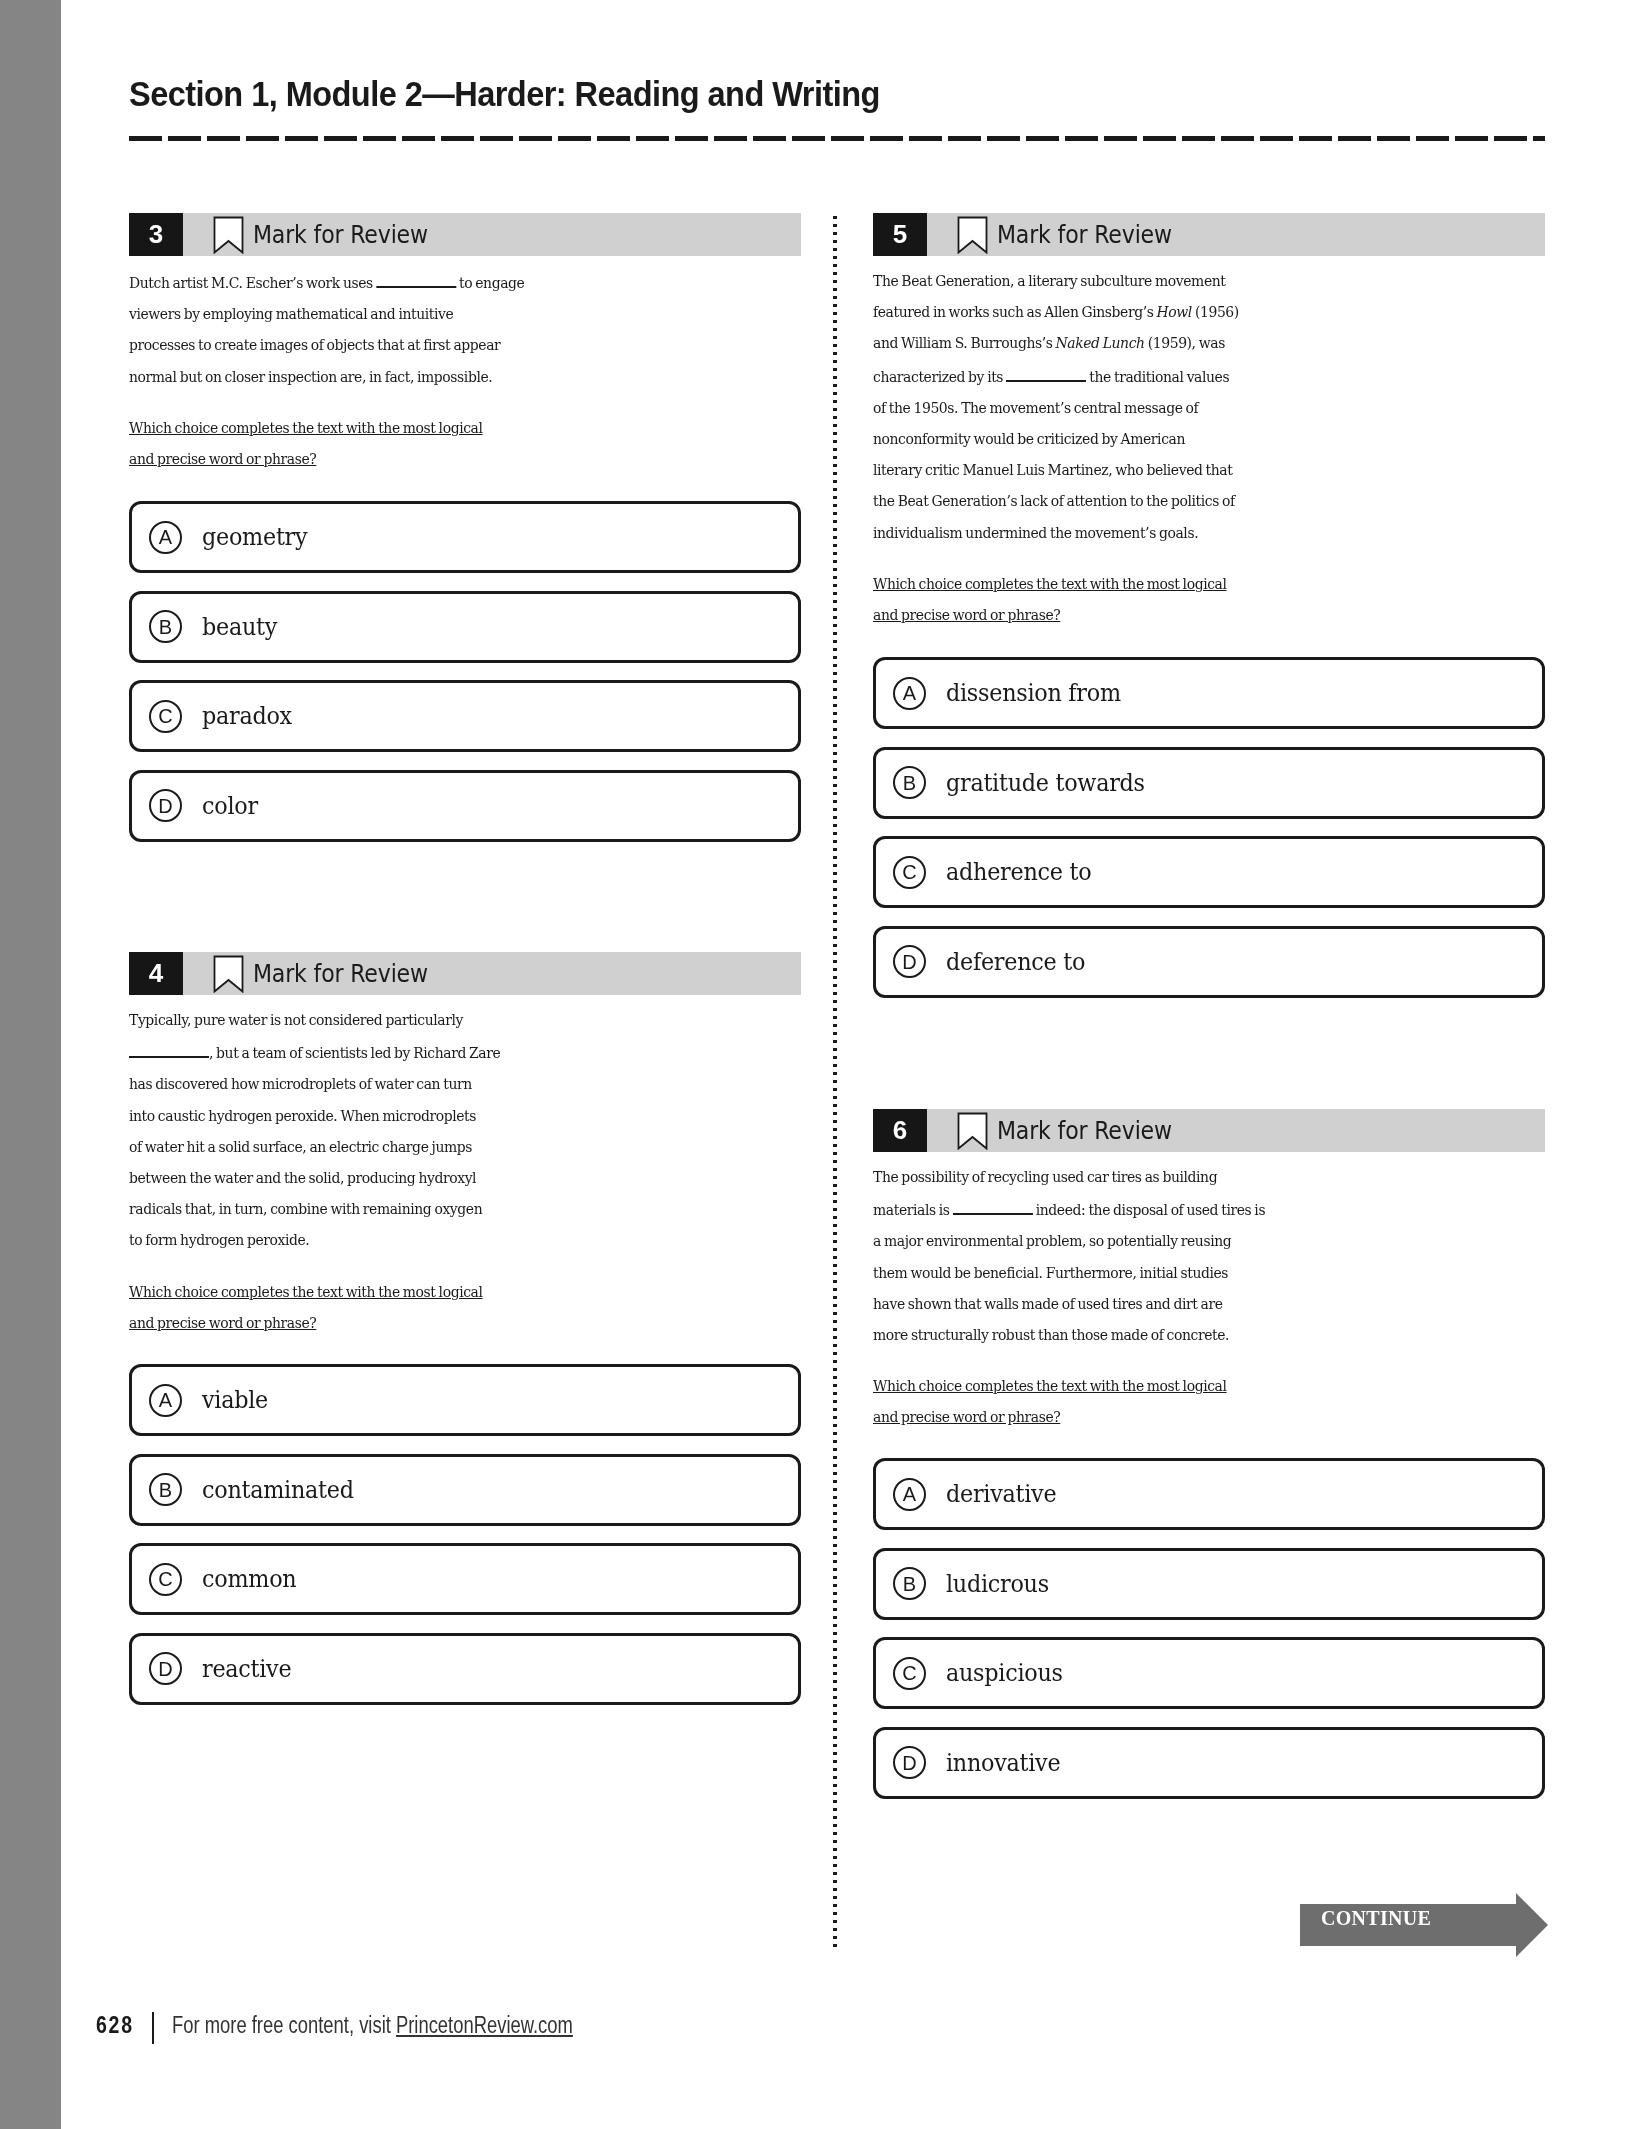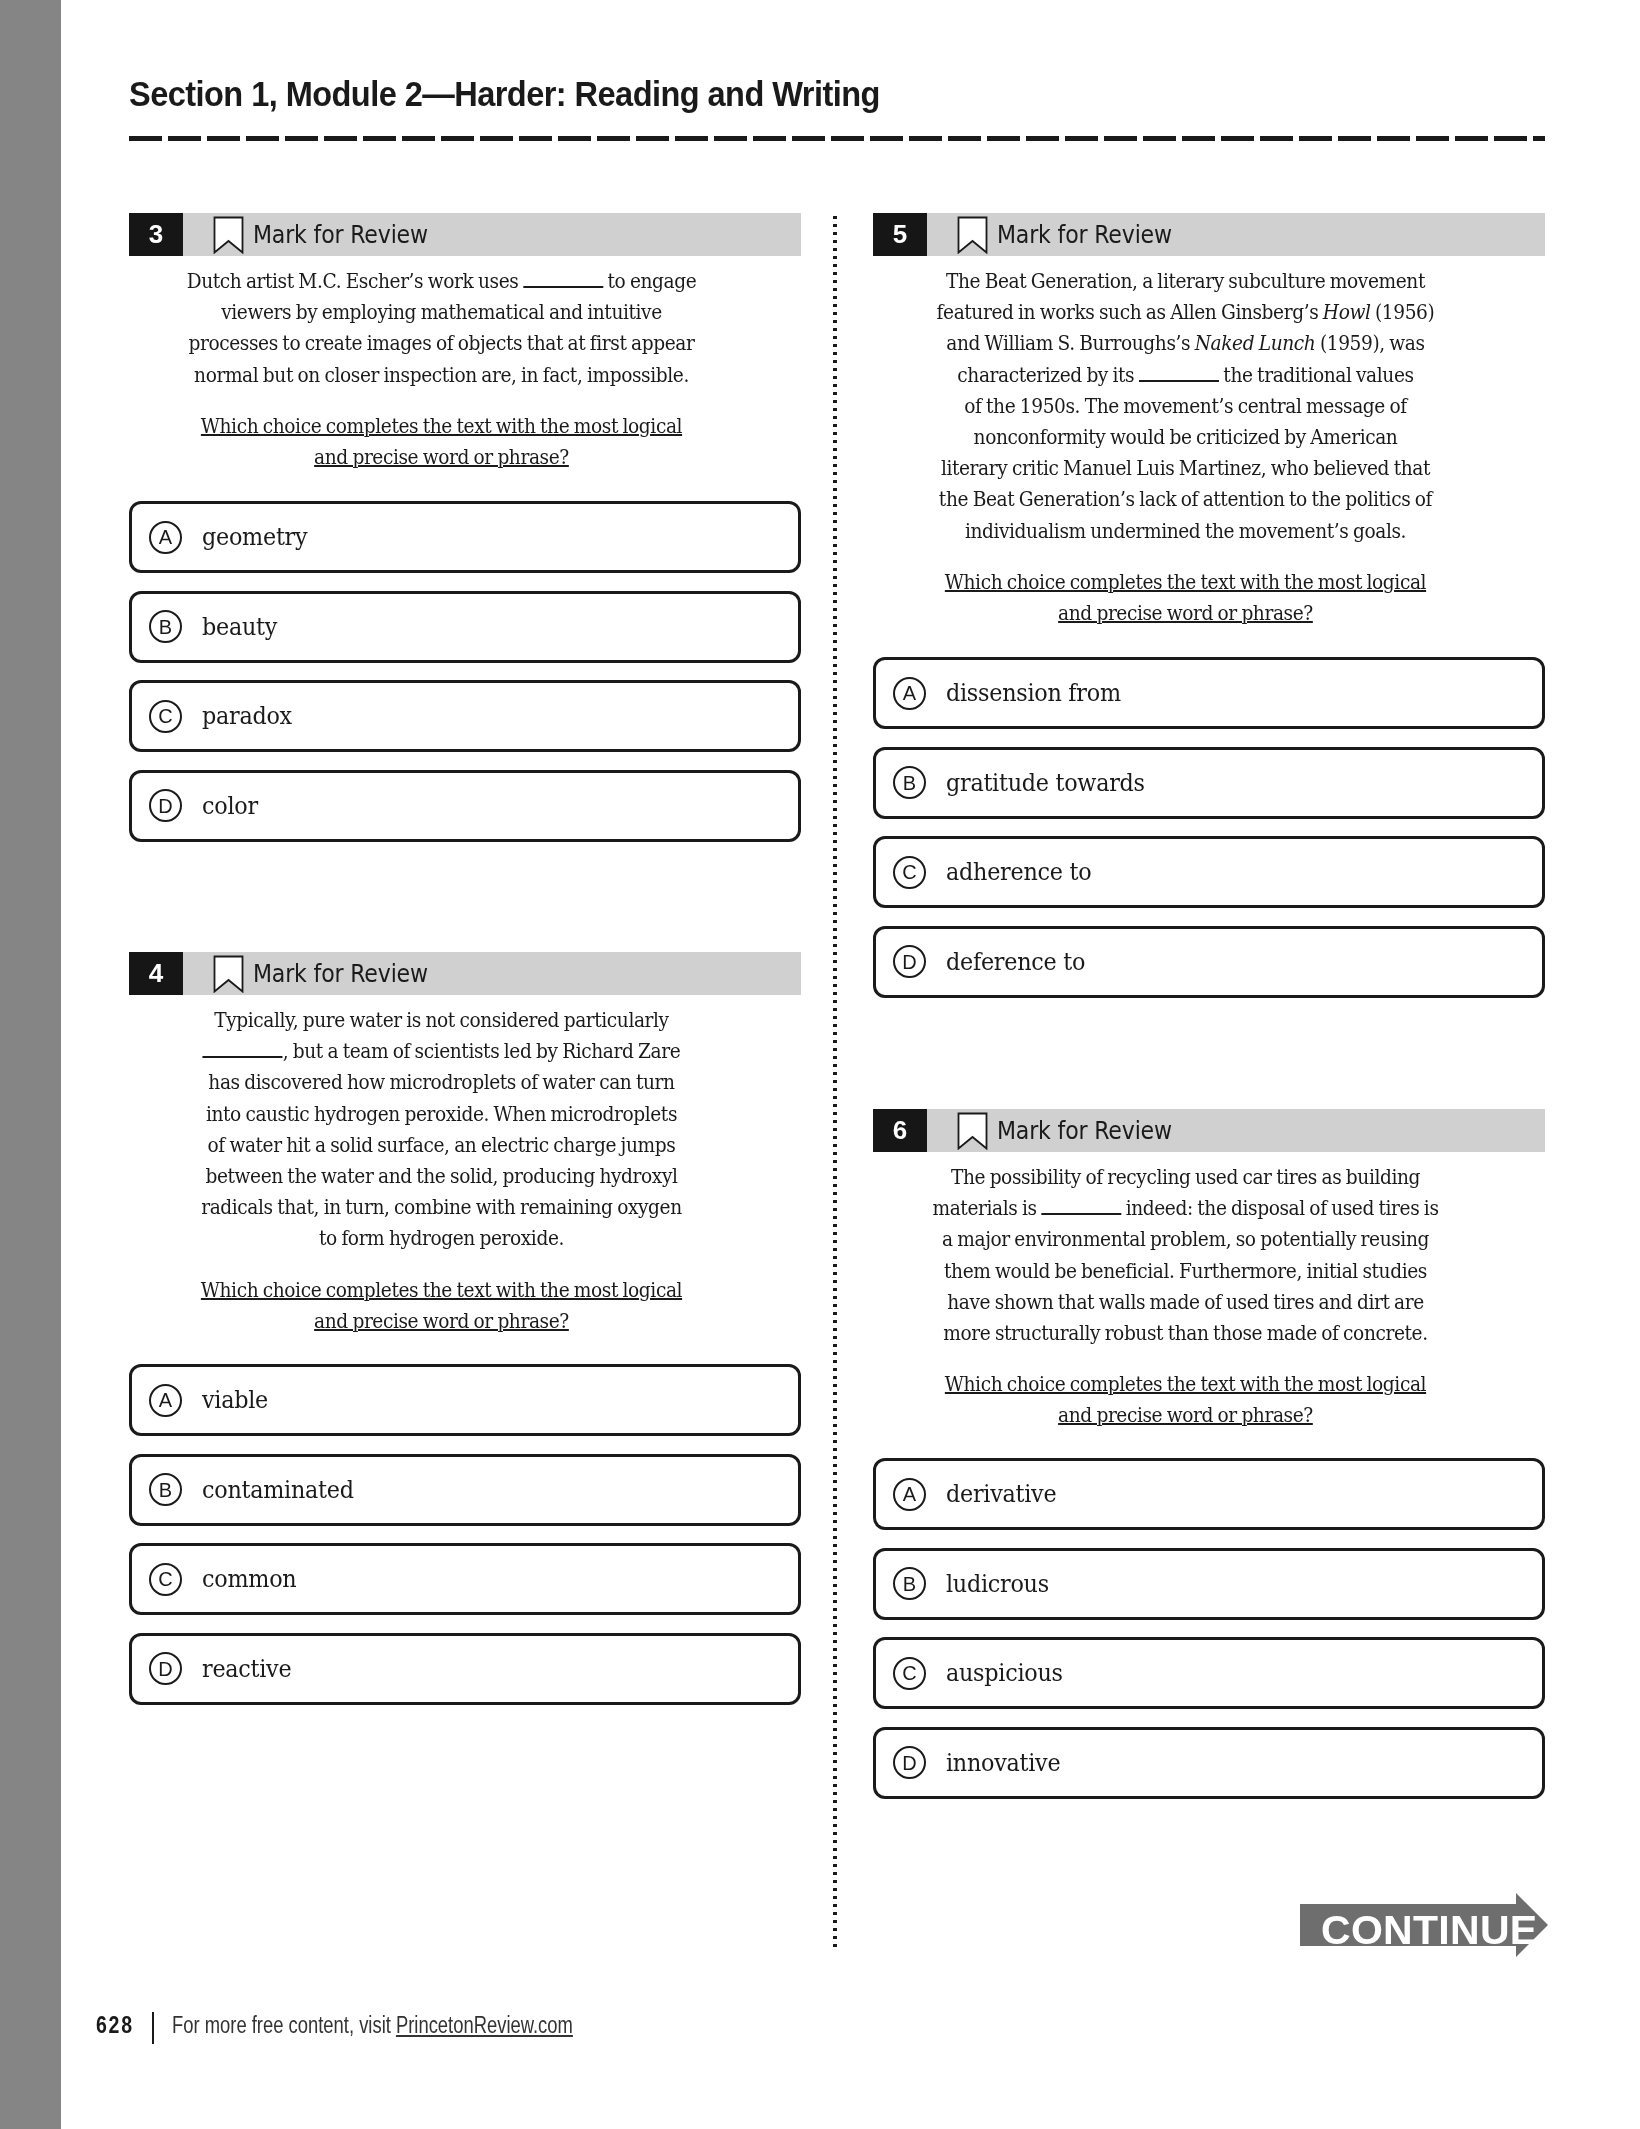--- a/index.html
+++ b/index.html
@@ -35,22 +35,22 @@
     display: flex; align-items: center; justify-content: center;
   }
   .bookmark-icon { margin-left: 30px; width: 31px; height: 38px; display: block; }
   .mark-label {
     margin-left: 9px; font-family: "DejaVu Sans", sans-serif; font-size: 24px;
     color: #1a1a1a; transform: scaleX(0.92); transform-origin: left center; white-space: nowrap;
     letter-spacing: -0.2px;
   }
 
   .passage, .prompt {
-    font-family: "DejaVu Serif", serif; font-size: 20px; line-height: 31.2px;
-    color: #1a1a1a; letter-spacing: -0.45px; word-spacing: -1px; text-align: center;
+    font-family: "DejaVu Serif", serif; font-size: 15px; line-height: 31.2px;
+    color: #1a1a1a; letter-spacing: -0.45px; word-spacing: -1px;
   }
   .passage { margin-top: 10px; }
   .prompt { margin-top: 20px; text-decoration: underline; }
   .passage .line, .prompt .line { display: block; white-space: nowrap; transform: scaleX(0.93); transform-origin: left center; }
   .passage .blank { display: inline-block; width: 86px; border-bottom: 2px solid #1a1a1a; height: 22px; vertical-align: baseline; }
   .passage em { font-style: italic; }
 
   .choices { position: absolute; left: 0; width: 672px; }
   .choice {
     position: absolute; left: 0; width: 672px; height: 72px;
@@ -64,21 +64,21 @@
   }
   .choice-text {
     margin-left: 20px; font-family: "DejaVu Serif", serif; font-size: 24px; color: #1a1a1a;
     transform: scaleX(0.93); transform-origin: left center; white-space: nowrap; letter-spacing: -0.3px;
   }
 
   .continue-button { position: absolute; left: 1300px; top: 1893px; width: 248px; height: 64px; cursor: pointer; }
   .continue-button svg { position: absolute; left: 0; top: 0; }
   .continue-label {
     position: absolute; left: 21px; top: 14px;
-    font-family: Liberation Sans, sans-serif; font-weight: bold; font-size: 41px; color: #ffffff;
+    font-family: Liberation Serif, serif; font-weight: bold; font-size: 20px; color: #ffffff;
     letter-spacing: 0.3px;
   }
 
   .footer { position: absolute; left: 96px; top: 2012px; height: 34px; display: flex; align-items: flex-start; }
   .page-number {
     font-family: "Liberation Sans", sans-serif; font-weight: bold; font-size: 23px; color: #1a1a1a;
     letter-spacing: 2px; transform: scaleX(0.85); transform-origin: left center;
   }
   .footer-sep { width: 2px; height: 32px; background: #1a1a1a; margin-left: 12px; margin-right: 18px; }
   .footer-text {

